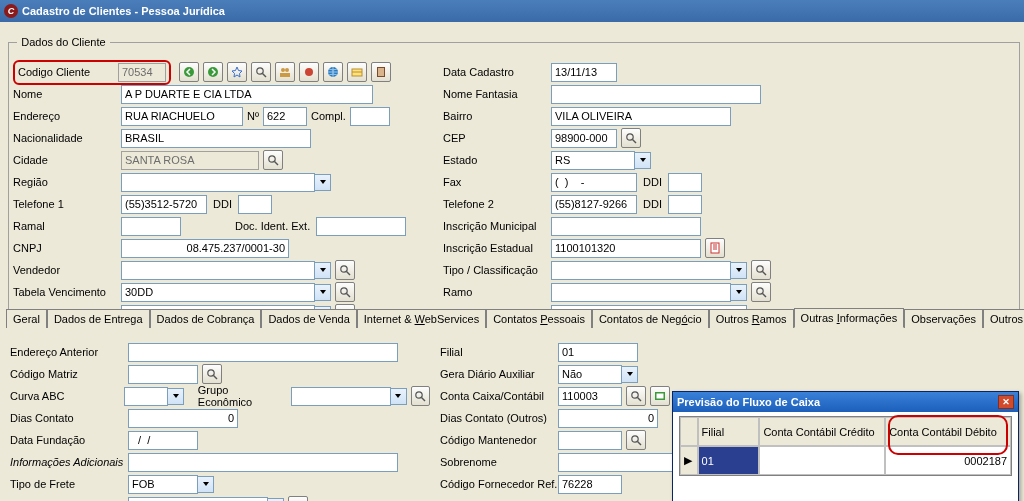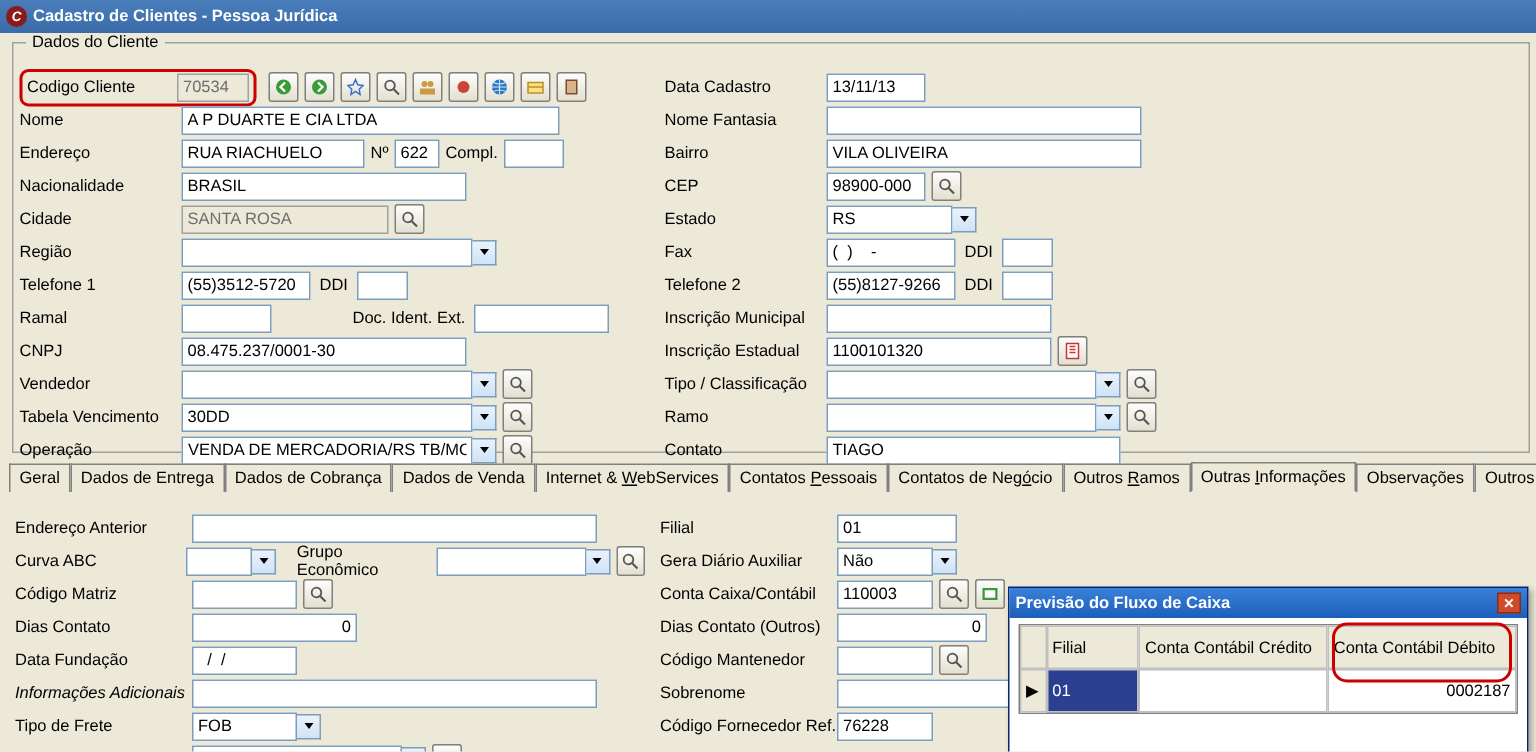--- a/index.html
+++ b/index.html
@@ -1,20 +1,20 @@
 <!DOCTYPE html>
 <html><head>
 <meta charset="utf-8">
 <style>
   * { box-sizing: border-box; font-family: Tahoma, Arial, sans-serif; font-size: 11px; }
   body { margin: 0; background: #ece9d8; width: 1024px; height: 501px; overflow: hidden; position: relative; }
   .titlebar { background: linear-gradient(to bottom, #4a7ebb, #3a6ba8); height: 22px; display: flex; align-items: center; padding-left: 4px; color: #fff; font-weight: bold; }
   .titlebar .logo { width:14px; height:14px; background:#8b1a1a; border-radius:50%; margin-right:4px; display:inline-flex; align-items:center; justify-content:center; color:#fff; font-size:9px; font-style:italic; font-weight:bold;}
   .client-area { position: absolute; top: 22px; left:0; right:0; bottom:0; background:#ece9d8; }
-  fieldset.dados { position:absolute; left:6px; top:0; width:1012px; height:280px; border:1px solid #a0a0a0; border-top:1px solid #a0a0a0; }
+  fieldset.dados { position:absolute; left:6px; top:14px; width:1012px; height:280px; border:1px solid #a0a0a0; border-top:1px solid #a0a0a0; }
   fieldset.dados > legend { padding:0 4px; color:#000; font-size:11px; }
   .row { display:flex; align-items:center; height:20px; margin-bottom:2px; }
   .col-left { position:absolute; left:4px; top:14px; width:420px; }
   .col-right { position:absolute; left:434px; top:14px; width:560px; }
   .lbl { display:inline-block; color:#000; }
   .col-left .lbl { width:108px; }
   .col-right .lbl { width:108px; }
   input.text, select.combo { height:19px; border:1px solid #7b9ebd; background:#fff; padding:1px 3px; }
   input.text.ro { background:#ece9d8; color:#6d6d6d; border:1px solid #a0a0a0; }
   .highlight-box { border:2px solid #cc0000; border-radius:6px; padding:1px 3px; display:inline-flex; align-items:center; }
@@ -122,21 +122,21 @@
 
       <div class="row">
         <span class="lbl">Nome</span>
         <input class="text" style="width: 252px;" value="A P DUARTE E CIA LTDA">
       </div>
 
       <div class="row">
         <span class="lbl">Endereço</span>
         <input class="text" style="width: 122px;" value="RUA RIACHUELO">
         <span style="margin:0 4px;">Nº</span>
-        <input class="text" style="width: 30px;" value="622">
+        <input class="text" style="width: 44px;" value="622">
         <span style="margin:0 4px;">Compl.</span>
         <input class="text" style="width: 40px;" value="">
       </div>
 
       <div class="row">
         <span class="lbl">Nacionalidade</span>
         <input class="text" style="width: 190px;" value="BRASIL">
       </div>
 
       <div class="row">
@@ -169,21 +169,21 @@
 
       <div class="row">
         <span class="lbl">Ramal</span>
         <input class="text" style="width: 60px;" value="">
         <span style="margin:0 6px 0 18px;padding-left:36px;">Doc. Ident. Ext.</span>
         <input class="text" style="width: 90px;" value="">
       </div>
 
       <div class="row">
         <span class="lbl">CNPJ</span>
-        <input class="text" style="width: 190px;" value="08.475.237/0001-30">
+        <input class="text" style="width: 168px; text-align: right;" value="08.475.237/0001-30">
       </div>
 
       <div class="row">
         <span class="lbl">Vendedor</span>
         <input class="text" style="width: 194px;" value="">
           <span class="drop-btn">
             <svg viewBox="0 0 8 8">
               <path d="M1 2 L4 6 L7 2 Z" fill="#000"></path>
             </svg>
           </span>
@@ -232,21 +232,21 @@
       <div class="row">
         <span class="lbl">Data Cadastro</span>
         <input class="text" style="width: 66px;" value="13/11/13">
       </div>
       <div class="row">
         <span class="lbl">Nome Fantasia</span>
         <input class="text" style="width: 210px;" value="">
       </div>
       <div class="row">
         <span class="lbl">Bairro</span>
-        <input class="text" style="width: 210px;" value="VILA OLIVEIRA">
+        <input class="text" style="width: 180px;" value="VILA OLIVEIRA">
       </div>
       <div class="row">
         <span class="lbl">CEP</span>
         <input class="text" style="width: 66px;" value="98900-000">
         <span class="icon-btn lookup-btn">
             <svg class="mag" viewBox="0 0 12 12">
               <circle cx="5" cy="5" r="3.2" fill="none" stroke="#555" stroke-width="1.2"></circle>
               <line x1="7.5" y1="7.5" x2="11" y2="11" stroke="#555" stroke-width="1.4"></line>
             </svg>
           </span>
@@ -339,44 +339,44 @@
     <div class="tab"><span>Outros Contatos de Negócio</span></div>
   </div>
 
   <div class="tabpage">
     <div class="tp-left">
       <div class="row">
         <span class="lbl" style="width:118px;">Endereço Anterior</span>
         <input class="text" style="width: 270px;" value="">
       </div>
       <div class="row">
+        <span class="lbl" style="width:118px;">Código Matriz</span>
+        <input class="text" style="width: 70px;" value="">
+        <span class="icon-btn lookup-btn">
+            <svg class="mag" viewBox="0 0 12 12">
+              <circle cx="5" cy="5" r="3.2" fill="none" stroke="#555" stroke-width="1.2"></circle>
+              <line x1="7.5" y1="7.5" x2="11" y2="11" stroke="#555" stroke-width="1.4"></line>
+            </svg>
+          </span>
+      </div>
+      <div class="row">
         <span class="lbl" style="width:118px;">Curva ABC</span>
         <input class="text" style="width: 44px;" value="">
           <span class="drop-btn">
             <svg viewBox="0 0 8 8">
               <path d="M1 2 L4 6 L7 2 Z" fill="#000"></path>
             </svg>
           </span>
         <span style="margin:0 8px 0 14px;">Grupo Econômico</span>
         <input class="text" style="width: 100px;" value="">
           <span class="drop-btn">
             <svg viewBox="0 0 8 8">
               <path d="M1 2 L4 6 L7 2 Z" fill="#000"></path>
             </svg>
           </span>
-        <span class="icon-btn lookup-btn">
-            <svg class="mag" viewBox="0 0 12 12">
-              <circle cx="5" cy="5" r="3.2" fill="none" stroke="#555" stroke-width="1.2"></circle>
-              <line x1="7.5" y1="7.5" x2="11" y2="11" stroke="#555" stroke-width="1.4"></line>
-            </svg>
-          </span>
-      </div>
-      <div class="row">
-        <span class="lbl" style="width:118px;">Código Matriz</span>
-        <input class="text" style="width: 70px;" value="">
         <span class="icon-btn lookup-btn">
             <svg class="mag" viewBox="0 0 12 12">
               <circle cx="5" cy="5" r="3.2" fill="none" stroke="#555" stroke-width="1.2"></circle>
               <line x1="7.5" y1="7.5" x2="11" y2="11" stroke="#555" stroke-width="1.4"></line>
             </svg>
           </span>
       </div>
       <div class="row">
         <span class="lbl" style="width:118px;">Dias Contato</span>
         <input class="text" style="width: 110px; text-align: right;" value="0">

